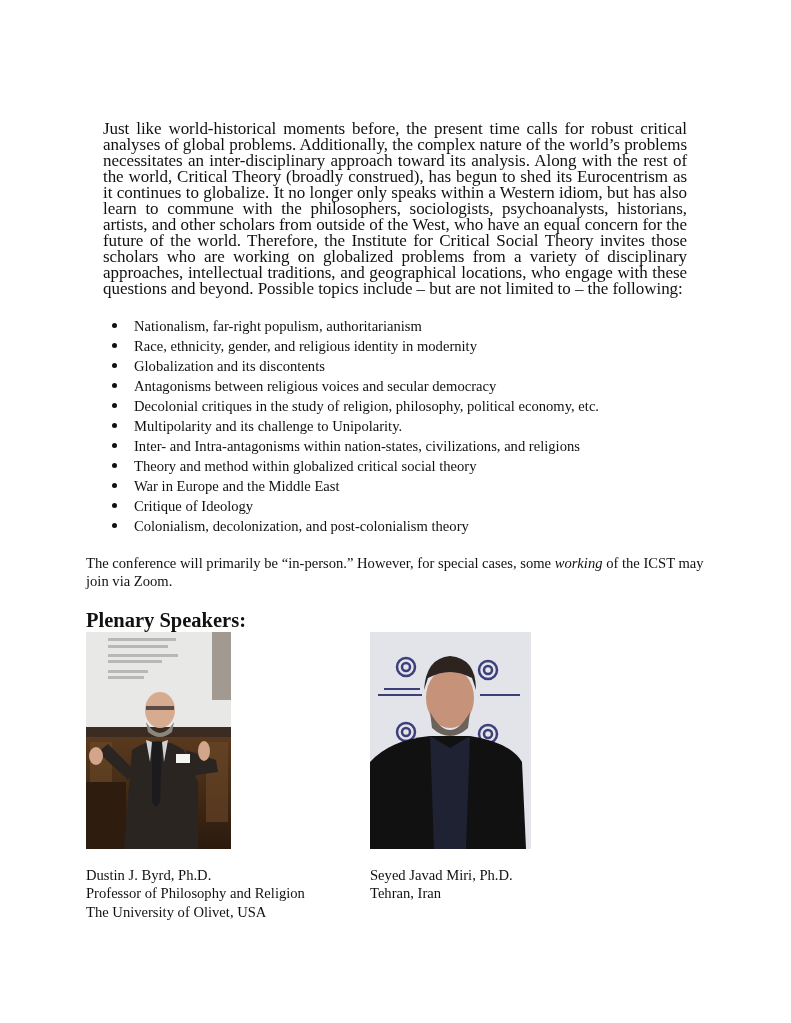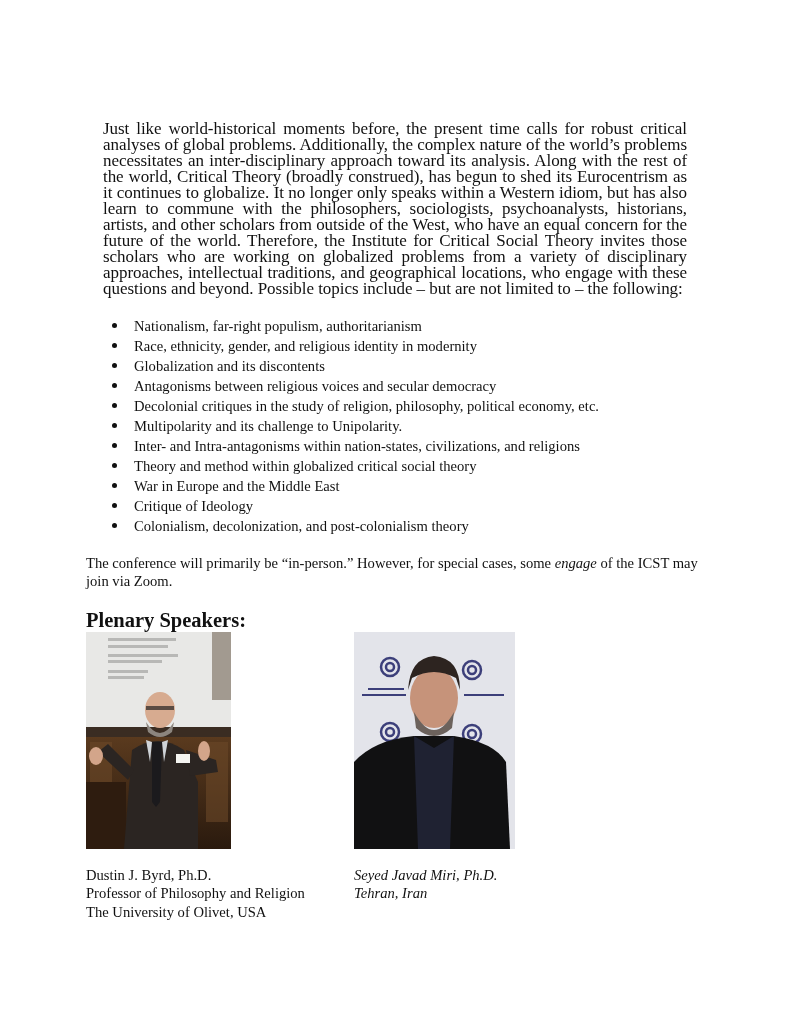--- a/index.html
+++ b/index.html
@@ -68,21 +68,21 @@
     left: 86px;
     top: 632px;
     width: 620px;
     height: 300px;
   }
   .speaker {
     position: absolute;
     top: 0;
   }
   .speaker.s1 { left: 0; }
-  .speaker.s2 { left: 268px; font-style: italic; }
+  .speaker.s2 { left: 284px; }
   .photo {
     position: relative;
     overflow: hidden;
   }
   .s1 .photo { width: 145px; height: 217px; }
   .s2 .photo { width: 161px; height: 217px; }
   .caption {
     margin-top: 17px;
     font-size: 14.6px;
     line-height: 18.4px;
@@ -103,21 +103,21 @@
     <li><span class="bullet"></span><span>Antagonisms between religious voices and secular democracy</span></li>
     <li><span class="bullet"></span><span>Decolonial critiques in the study of religion, philosophy, political economy, etc.</span></li>
     <li><span class="bullet"></span><span>Multipolarity and its challenge to Unipolarity.</span></li>
     <li><span class="bullet"></span><span>Inter- and Intra-antagonisms within nation-states, civilizations, and religions</span></li>
     <li><span class="bullet"></span><span>Theory and method within globalized critical social theory</span></li>
     <li><span class="bullet"></span><span>War in Europe and the Middle East</span></li>
     <li><span class="bullet"></span><span>Critique of Ideology</span></li>
     <li><span class="bullet"></span><span>Colonialism, decolonization, and post-colonialism theory</span></li>
   </ul>
 
-  <p class="note"><span>The conference will primarily be “in-person.” However, for special cases, some </span><em>engage</em><span> of the ICST may join via Zoom.</span></p>
+  <p class="note"><span>The conference will primarily be “in-person.” However, for special cases, some </span><em>working</em><span> of the ICST may join via Zoom.</span></p>
 
   <h2 class="heading">Plenary Speakers:</h2>
 </div>
 
 <div class="speakers">
   <div class="speaker s1">
     <div class="photo">
       <svg width="145" height="217" viewBox="0 0 145 217" xmlns="http://www.w3.org/2000/svg">
         <defs>
           <linearGradient id="wood" x1="0" y1="0" x2="0" y2="1">

